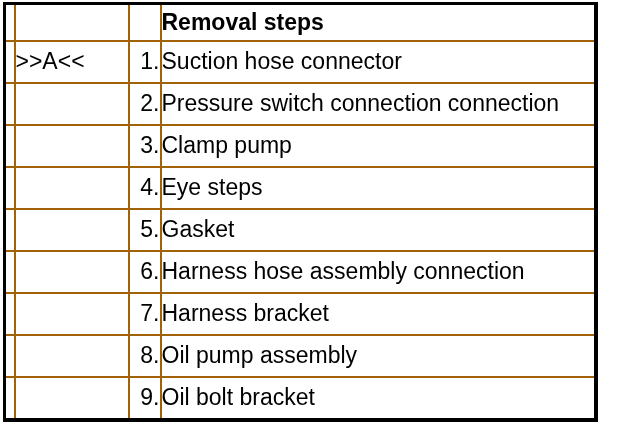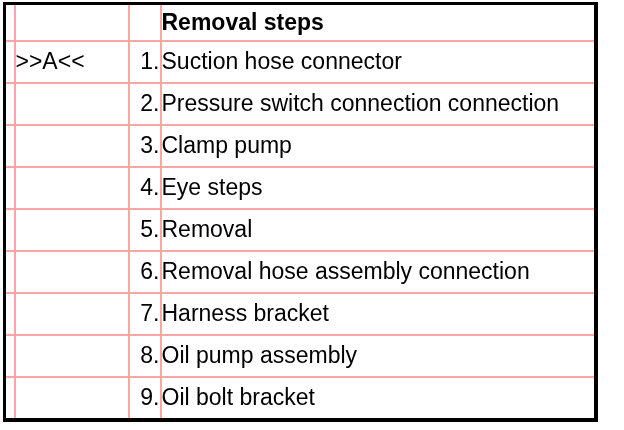--- a/index.html
+++ b/index.html
@@ -26,21 +26,21 @@
     width: 591px;
     height: 418px;
     border-collapse: collapse;
     table-layout: fixed;
     border: 3px solid #000000;
     border-right-width: 4px;
     border-bottom-width: 4px;
   }
   table.steps-table td,
   table.steps-table th {
-    border: 2px solid #fca5a5;
+    border: 2px solid #a16207;
     padding: 0;
     font-size: 23px;
     line-height: 1.1;
     white-space: nowrap;
     overflow: hidden;
     vertical-align: middle;
   }
   tr.header-row td,
   tr.header-row th {
     height: 35px;
@@ -112,28 +112,28 @@
         <td class="spacer-cell"></td>
         <td class="marker-cell"></td>
         <td class="num-cell">4.</td>
         <td class="desc-cell">Eye steps</td>
       </tr>
 
       <tr class="data-row">
         <td class="spacer-cell"></td>
         <td class="marker-cell"></td>
         <td class="num-cell">5.</td>
-        <td class="desc-cell">Removal</td>
+        <td class="desc-cell">Gasket</td>
       </tr>
 
       <tr class="data-row">
         <td class="spacer-cell"></td>
         <td class="marker-cell"></td>
         <td class="num-cell">6.</td>
-        <td class="desc-cell">Removal hose assembly connection</td>
+        <td class="desc-cell">Harness hose assembly connection</td>
       </tr>
 
       <tr class="data-row">
         <td class="spacer-cell"></td>
         <td class="marker-cell"></td>
         <td class="num-cell">7.</td>
         <td class="desc-cell">Harness bracket</td>
       </tr>
 
       <tr class="data-row">

